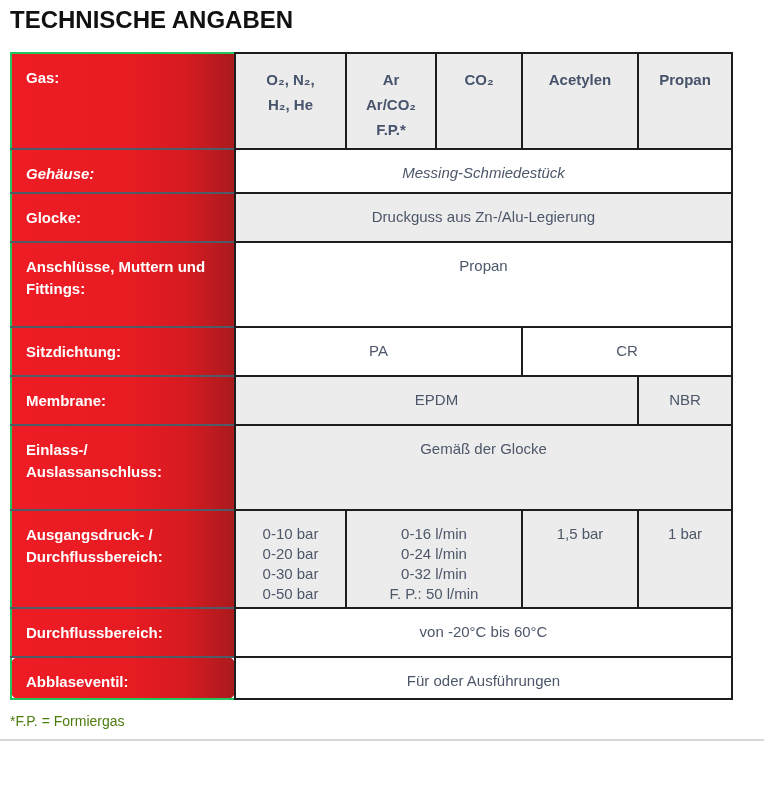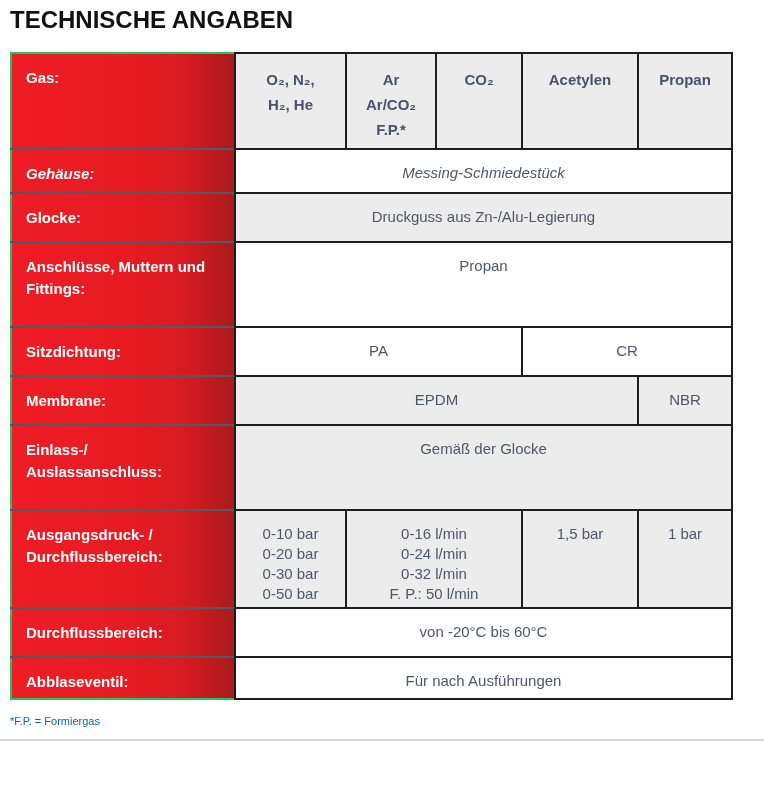--- a/index.html
+++ b/index.html
@@ -62,27 +62,27 @@
   }
   td.cell.gray { background: #ececec; }
   td.cell.hdr  { font-weight: 700; color: #46536b; line-height: 25px; }
 
   
   tr.h96  td { height: 96px; }
   tr.h48  td { height: 44px; font-style: italic; }
   tr.h49  td { height: 49px; }
   tr.h68  td { height: 85px; margin-top: 26px; }
   tr.h98  td { height: 98px; }
-  tr.h42  td { height: 42px; }
+  tr.h42  td { height: 42px; border-radius: 8px; }
 
   p.footnote {
     margin: 12px 0 0 10px;
-    font-size: 11px;
+    font-size: 14px;
     line-height: 18px;
-    color: #0369a1;
+    color: #4d7c0f;
     font-weight: 400;
   }
 
   .bottom-divider {
     width: 764px;
     height: 2px;
     background: #d6d6d6;
     margin-top: 9px;
   }
 </style>
@@ -167,21 +167,21 @@
     </tr>
 
     <tr class="h49">
       <td class="label-cell">Durchflussbereich:</td>
       <td class="cell" colspan="5">von -20°C bis 60°C</td>
     </tr>
 
 
     <tr class="h42">
       <td class="label-cell">Abblaseventil:</td>
-      <td class="cell" colspan="5">Für nach Ausführungen</td>
+      <td class="cell" colspan="5">Für oder Ausführungen</td>
     </tr>
   </tbody>
     </table>
 
   <p class="footnote">*F.P. = Formiergas</p>
 
   <div class="bottom-divider"></div>
 
 </div>
 

